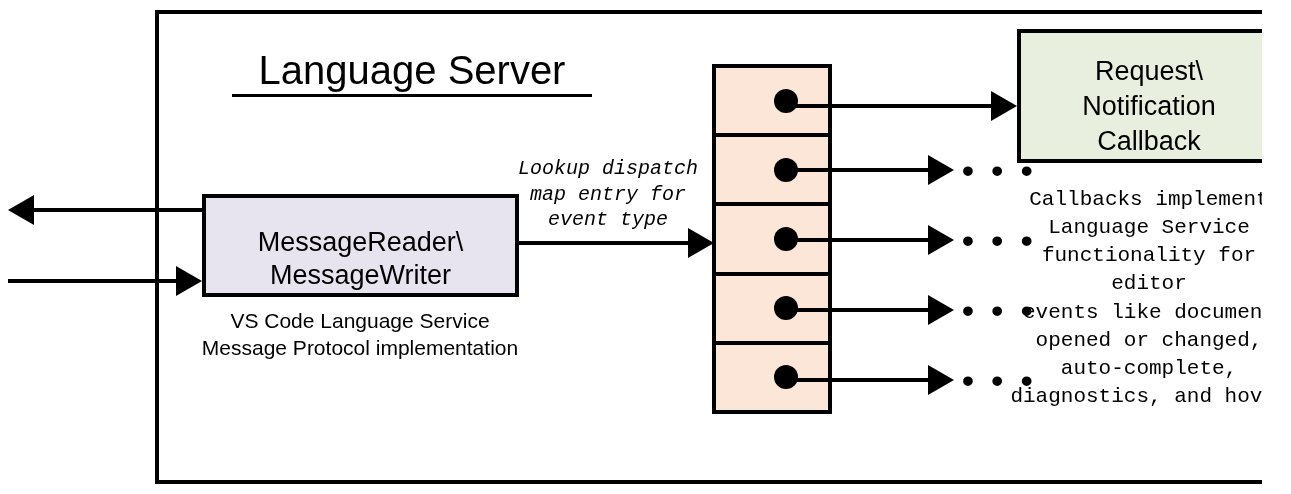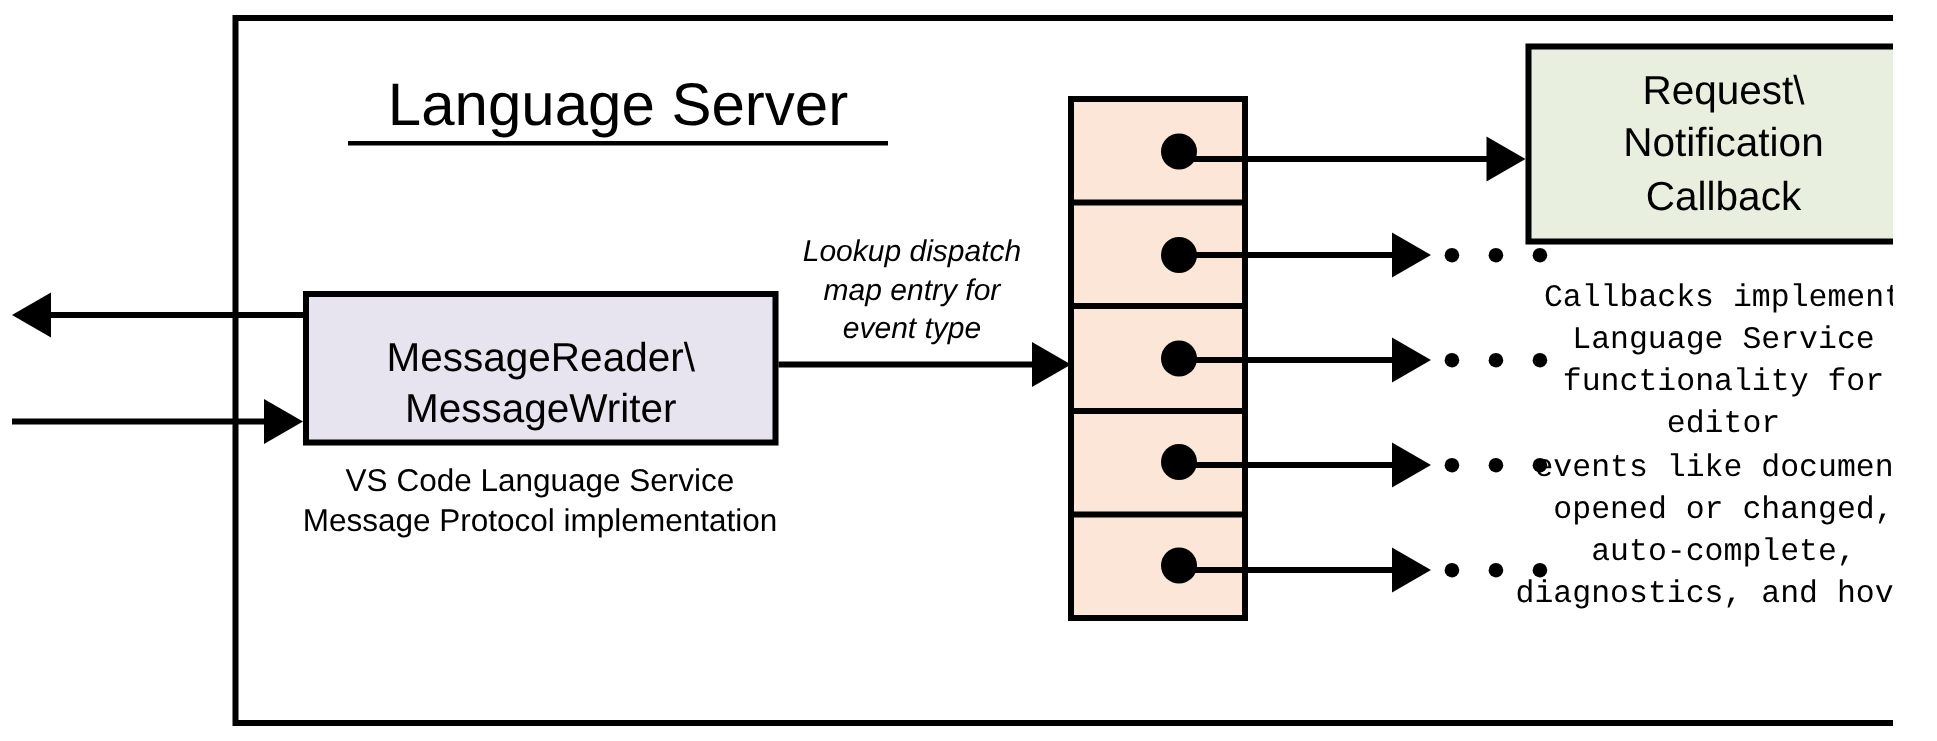--- a/index.html
+++ b/index.html
@@ -44,21 +44,21 @@
     border-bottom: 3px solid #000;
     padding-bottom: 2px;
   }
 
   
   .box {
     position: absolute;
     border: 4px solid #000000;
     box-sizing: border-box;
     display: flex;
-    align-items: center;
+    align-items: flex-end;
     justify-content: center;
     text-align: center;
   }
   .box-reader {
     left: 202px;
     top: 194px;
     width: 317px;
     height: 103px;
     background: #E8E4EF;
     font-size: 27px;
@@ -180,21 +180,21 @@
 
   <div class="box box-reader">
     <span style="white-space:pre-line;margin-top:20px;">MessageReader\
 MessageWriter</span>
   </div>
   <div class="caption caption-reader" style="white-space:pre-line;">VS Code Language Service
 Message Protocol implementation</div>
 
   <div class="line-h" style="left:519px; top:241px; width:176px;"></div>
   <div class="arrow-r" style="left:688px; top:228px;"></div>
-  <div class="elabel elabel-lookup" style="white-space:pre-line;">Lookup dispatch
+  <div class="elabel elabel-lookup" style="white-space:pre-line;font-family:Liberation Mono, monospace;">Lookup dispatch
 map entry for
 event type</div>
 
   <div class="dispatch-map">
     <div class="map-row">
       <span class="map-dot"></span>
     </div>
     <div class="map-row">
       <span class="map-dot"></span>
     </div>

